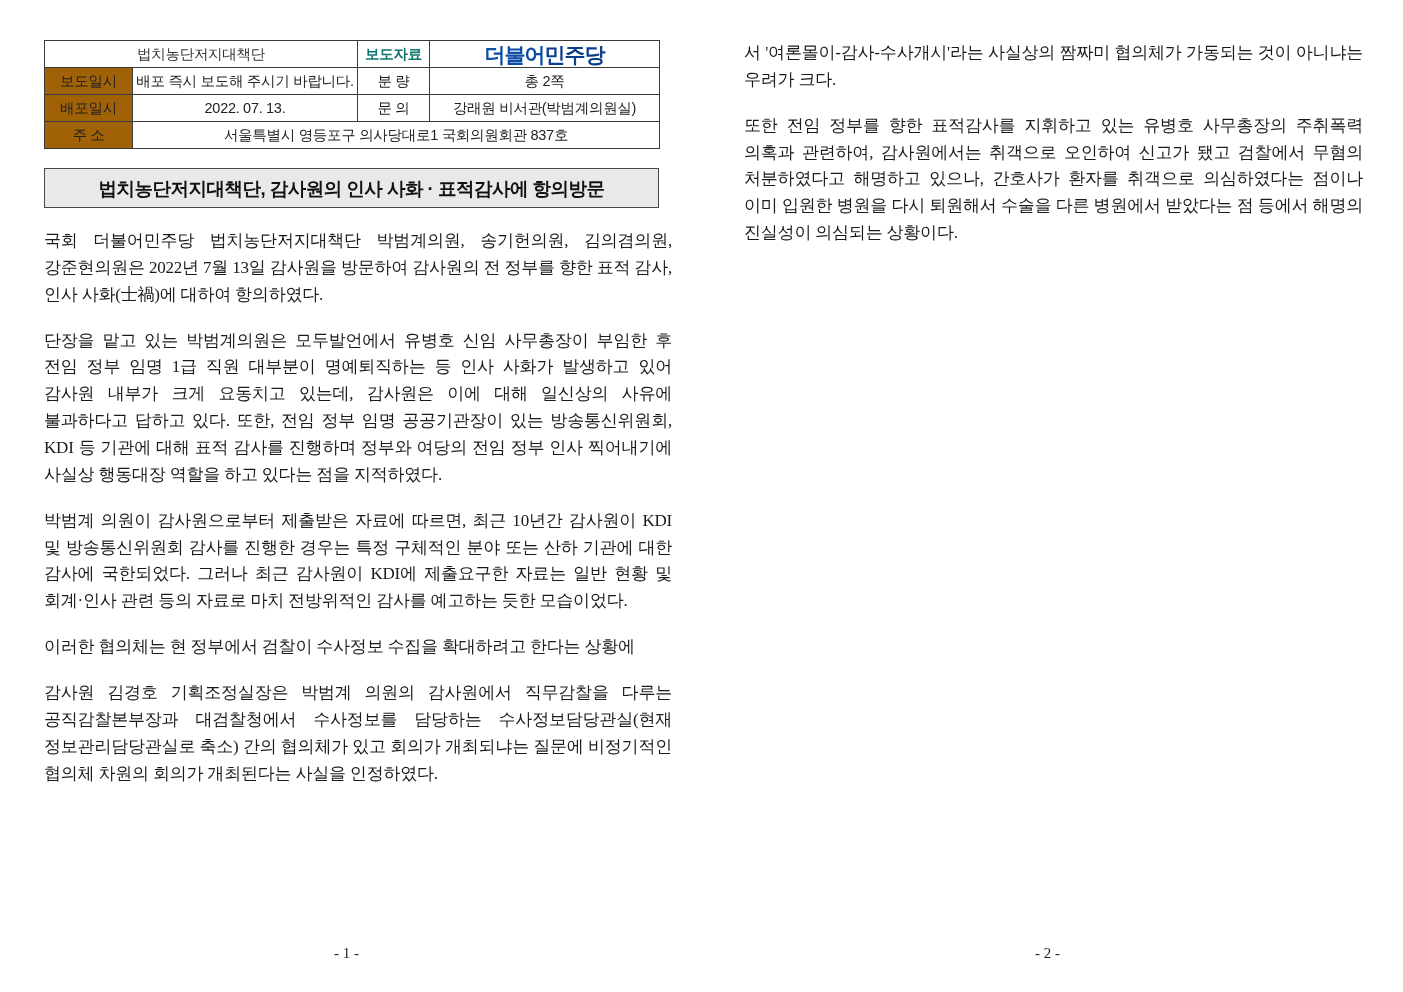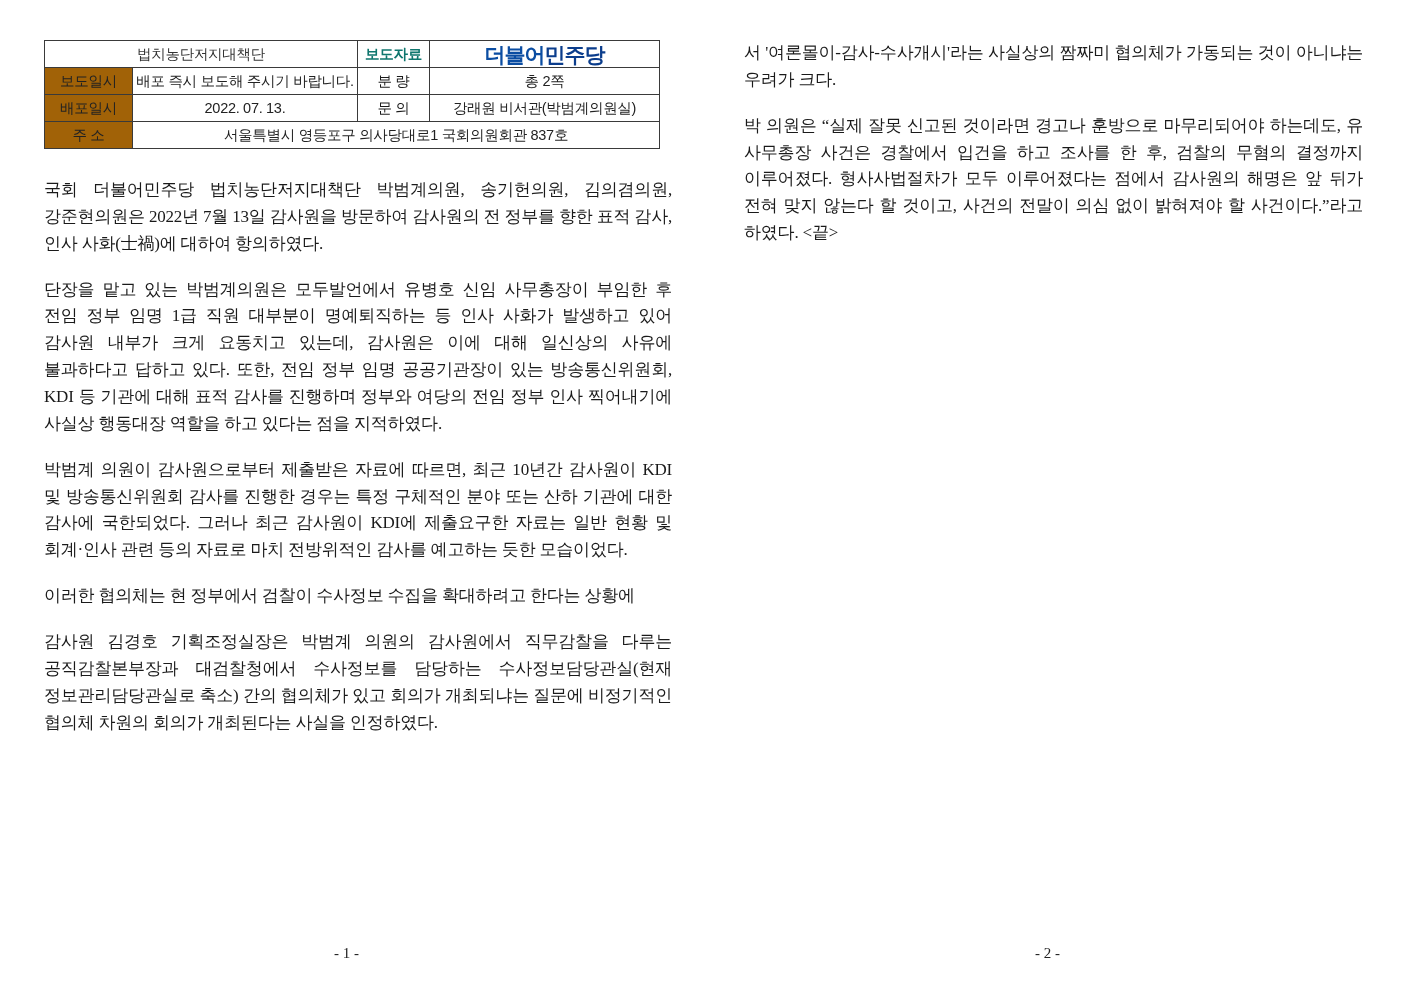--- a/index.html
+++ b/index.html
@@ -100,21 +100,21 @@
     font-family: "Liberation Sans", sans-serif;
     font-weight: bold;
     font-size: 18.5px;
     letter-spacing: -0.5px;
     color: #111;
   }
 
   
   .body-col {
     width: 628px;
-    margin-top: 28px;
+    margin-top: 20px;
   }
   .page-right .body-col {
     width: 619px;
     margin-top: 0;
   }
   p.para {
     margin: 0 0 19px 0;
     font-size: 17px;
     line-height: 1.58;
     text-align: justify;
@@ -172,35 +172,38 @@
         <td class="lbl2">문 의</td>
         <td class="val">강래원 비서관(박범계의원실)</td>
       </tr>
       <tr>
         <td class="lbl">주 소</td>
         <td class="val" colspan="3">서울특별시 영등포구 의사당대로1 국회의원회관 837호</td>
       </tr>
     </tbody>
       </table>
 
+    <div class="title-banner">
+      <span>법치농단저지대책단, 감사원의 인사 사화 · 표적감사에 항의방문</span>
+    </div>
 
     <div class="body-col">
       <p class="para">국회 더불어민주당 법치농단저지대책단 박범계의원, 송기헌의원, 김의겸의원, 강준현의원은 2022년 7월 13일 감사원을 방문하여 감사원의 전 정부를 향한 표적 감사, 인사 사화(士禍)에 대하여 항의하였다.</p>
       <p class="para">단장을 맡고 있는 박범계의원은 모두발언에서 유병호 신임 사무총장이 부임한 후 전임 정부 임명 1급 직원 대부분이 명예퇴직하는 등 인사 사화가 발생하고 있어 감사원 내부가 크게 요동치고 있는데, 감사원은 이에 대해 일신상의 사유에 불과하다고 답하고 있다. 또한, 전임 정부 임명 공공기관장이 있는 방송통신위원회, KDI 등 기관에 대해 표적 감사를 진행하며 정부와 여당의 전임 정부 인사 찍어내기에 사실상 행동대장 역할을 하고 있다는 점을 지적하였다.</p>
       <p class="para">박범계 의원이 감사원으로부터 제출받은 자료에 따르면, 최근 10년간 감사원이 KDI 및 방송통신위원회 감사를 진행한 경우는 특정 구체적인 분야 또는 산하 기관에 대한 감사에 국한되었다. 그러나 최근 감사원이 KDI에 제출요구한 자료는 일반 현황 및 회계·인사 관련 등의 자료로 마치 전방위적인 감사를 예고하는 듯한 모습이었다.</p>
       <p class="para">이러한 협의체는 현 정부에서 검찰이 수사정보 수집을 확대하려고 한다는 상황에</p>
       <p class="para">감사원 김경호 기획조정실장은 박범계 의원의 감사원에서 직무감찰을 다루는 공직감찰본부장과 대검찰청에서 수사정보를 담당하는 수사정보담당관실(현재 정보관리담당관실로 축소) 간의 협의체가 있고 회의가 개최되냐는 질문에 비정기적인 협의체 차원의 회의가 개최된다는 사실을 인정하였다.</p>
     </div>
   </div>
 
   <div class="page-num">- 1 -</div>
 </div>
 
 <div class="page page-right">
   <div class="page-inner">
     <div class="body-col">
       <p class="para">서 '여론몰이-감사-수사개시'라는 사실상의 짬짜미 협의체가 가동되는 것이 아니냐는 우려가 크다.</p>
-      <p class="para">박 의원은 “실제 잘못 신고된 것이라면 경고나 훈방으로 마무리되어야 하는데도, 유 사무총장 사건은 경찰에서 입건을 하고 조사를 한 후, 검찰의 무혐의 결정까지 이루어졌다. 형사사법절차가 모두 이루어졌다는 점에서 감사원의 해명은 앞 뒤가 전혀 맞지 않는다 할 것이고, 사건의 전말이 의심 없이 밝혀져야 할 사건이다.”라고 하였다. &lt;끝&gt;</p>
+      <p class="para">또한 전임 정부를 향한 표적감사를 지휘하고 있는 유병호 사무총장의 주취폭력 의혹과 관련하여, 감사원에서는 취객으로 오인하여 신고가 됐고 검찰에서 무혐의 처분하였다고 해명하고 있으나, 간호사가 환자를 취객으로 의심하였다는 점이나 이미 입원한 병원을 다시 퇴원해서 수술을 다른 병원에서 받았다는 점 등에서 해명의 진실성이 의심되는 상황이다.</p>
     </div>
   </div>
 
   <div class="page-num">- 2 -</div>
 </div>
 
 </body></html>

